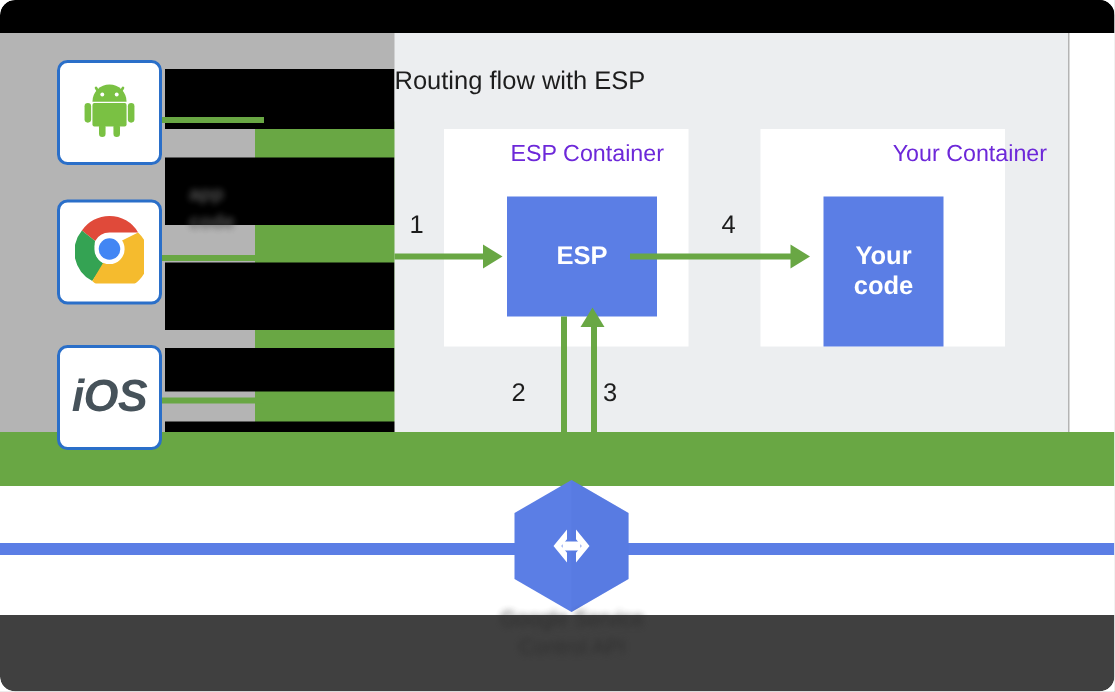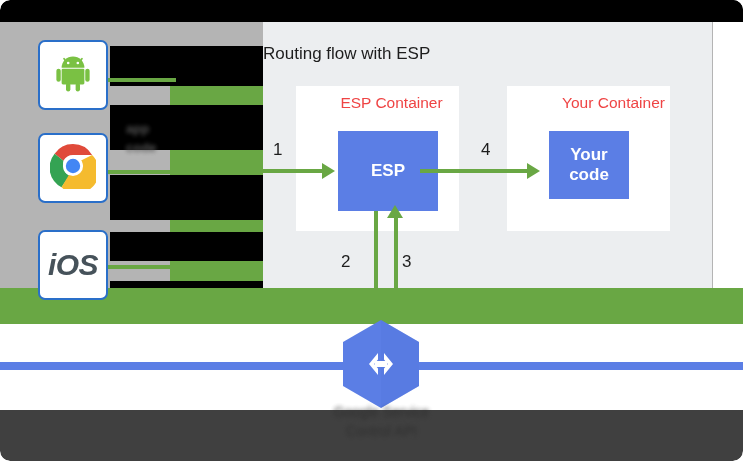--- a/index.html
+++ b/index.html
@@ -150,38 +150,38 @@
   }
   .card-esp  { left: 296px; top: 86px; width: 163px; height: 145px; }
   .card-your { left: 507px; top: 86px; width: 163px; height: 145px; }
 
   .card-label {
     position: absolute;
     top: 94px;
     width: 191px;
     text-align: center;
     font-size: 15.5px;
-    color: #ef4444;
+    color: #6d28d9;
   }
   .lbl-esp  { left: 296px; }
-  .lbl-your { left: 518px; }
+  .lbl-your { left: 507px; text-align: right; }
 
   .blue-box {
     position: absolute;
     background: #5b7ee5;
     display: flex;
     align-items: center;
     justify-content: center;
     color: #ffffff;
     font-weight: bold;
     text-align: center;
     line-height: 1.18;
   }
   .box-esp  { left: 338px; top: 131px; width: 100px; height: 80px; font-size: 17px; }
-  .box-your { left: 549px; top: 131px; width: 80px; height: 68px; font-size: 17px; white-space: pre-line; }
+  .box-your { left: 549px; top: 131px; width: 80px; height: 100px; font-size: 17px; white-space: pre-line; }
 
   
   .arrow-line-h {
     position: absolute;
     height: 4px;
     background: #69a744;
   }
   .arrow-line-v {
     position: absolute;
     width: 4px;

